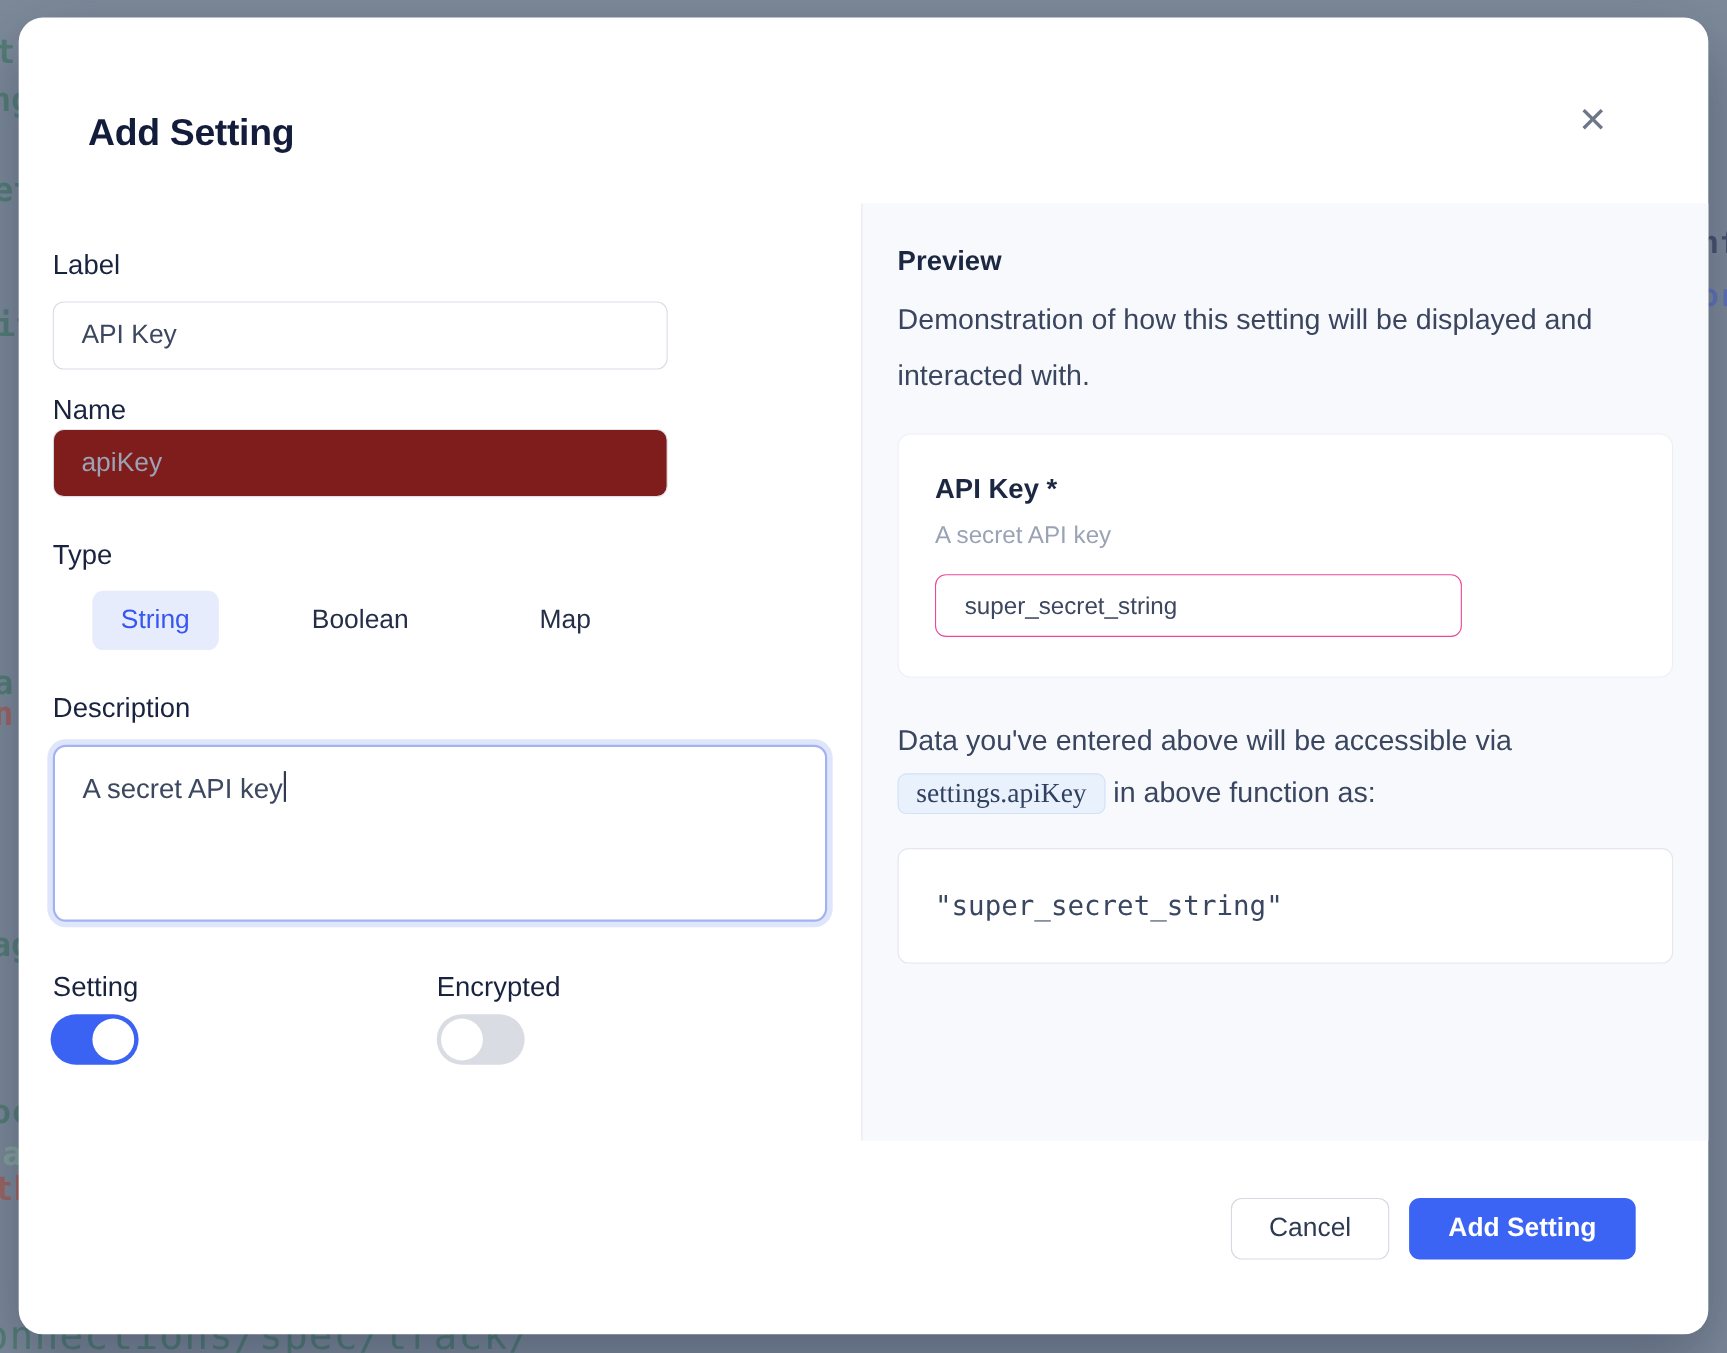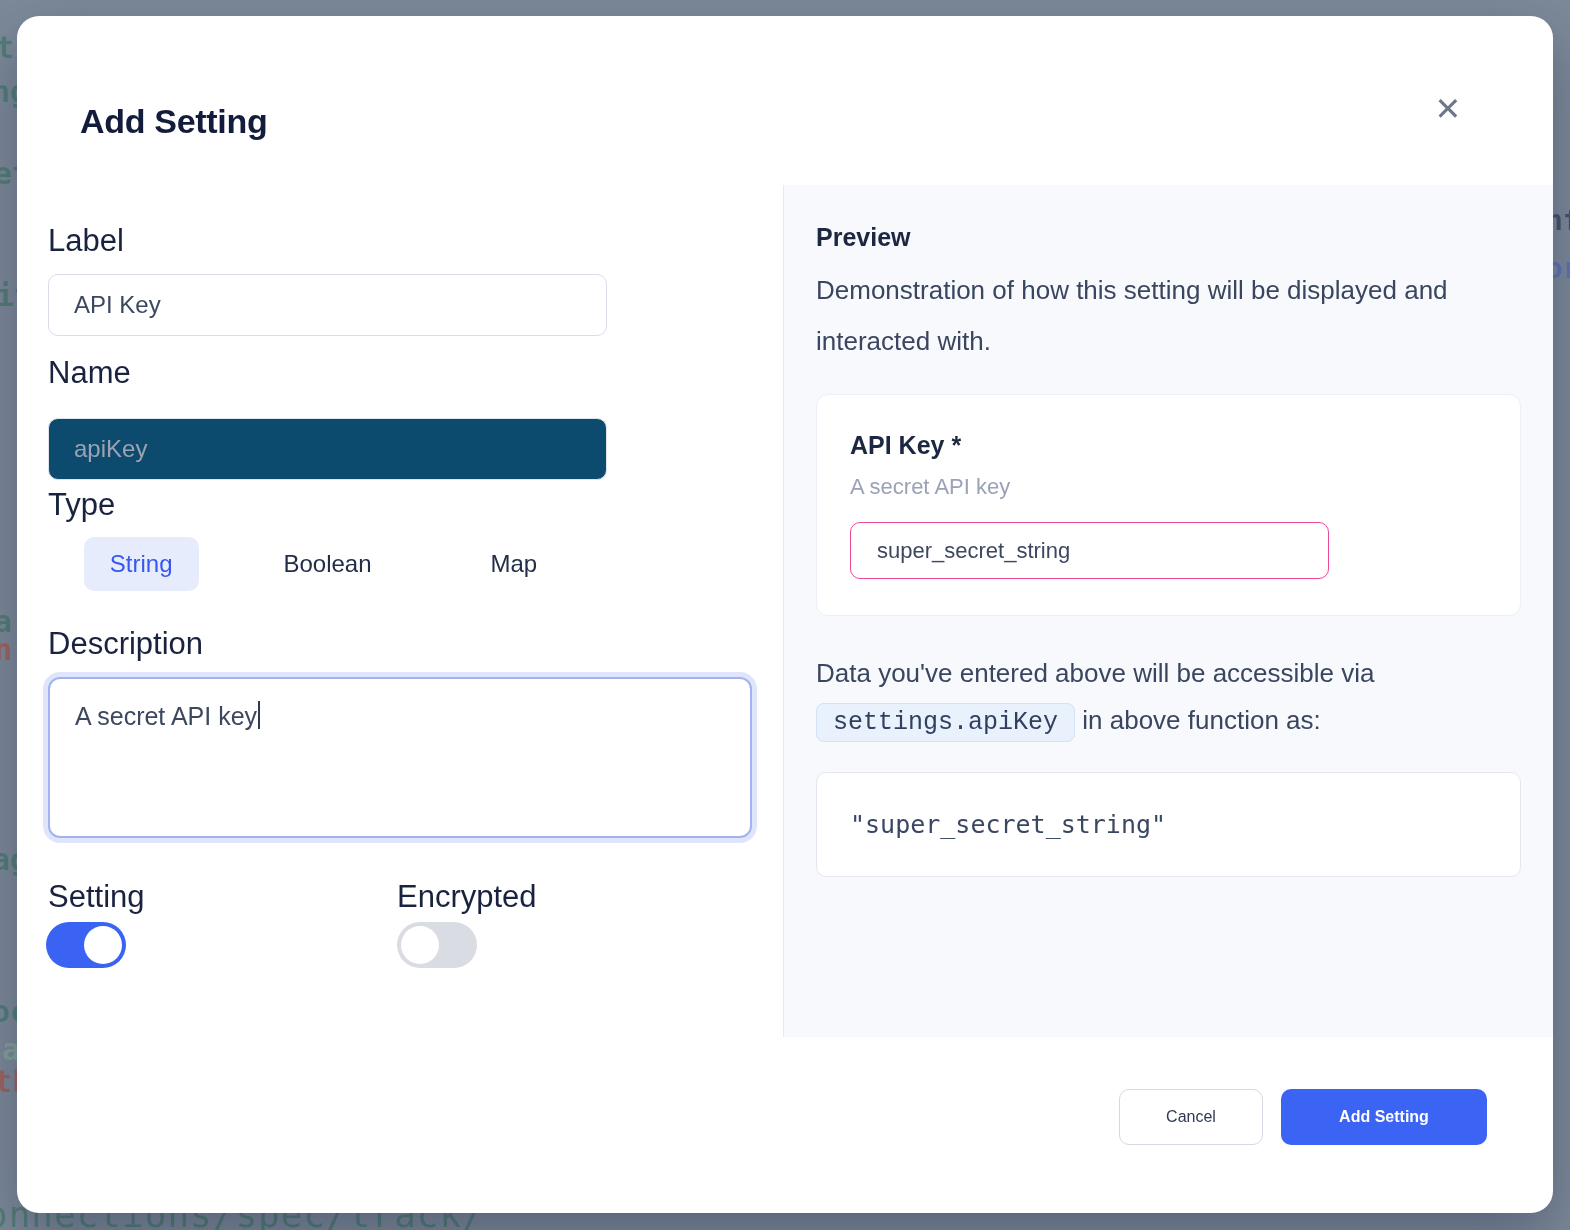--- a/index.html
+++ b/index.html
@@ -33,35 +33,35 @@
            box-shadow:0 24px 60px rgba(20,30,60,.35); }
 
   .modal-title { position:absolute; left:63px; top:86px; font-size:34px; font-weight:700;
                  color:#131c3b; letter-spacing:-.3px; }
   .close-btn { position:absolute; left:1408px; top:70px; width:46px; height:46px;
                display:flex; align-items:center; justify-content:center;
                font-size:32px; color:#6e7689; cursor:pointer; background:none; border:none;
                font-family:"Liberation Sans", sans-serif; }
 
   
-  .field-label { position:absolute; left:31px; font-size:31px; line-height:30px;
+  .field-label { position:absolute; left:31px; font-size:25px; line-height:30px;
                  font-weight:500; color:#19233f; }
   .lbl-label { top:210px; }
   .lbl-name { top:342px; }
   .lbl-type { top:474px; }
   .lbl-desc { top:613px; }
   .lbl-required { top:866px; }
   .lbl-encrypted { top:866px; left:380px; }
 
   .text-input { position:absolute; left:31px; width:559px; height:62px;
                 border:1px solid #d9dde8; border-radius:10px; background:#fff;
                 font-family:"Liberation Sans", sans-serif; font-size:24px; color:#3c4760;
                 padding:0 25px; outline:none; }
   .input-label { top:258px; }
-  .input-name { top:402px; background:#0c4a6e; border-color:#e0e3ea; color:#9ba3b4; }
+  .input-name { top:374px; background:#7f1d1d; border-color:#e0e3ea; color:#9ba3b4; }
 
   .tabs { position:absolute; left:31px; top:520px; width:559px; height:56px; display:flex; }
   .tab { flex:1; display:flex; align-items:center; justify-content:center; cursor:pointer; }
   .tab-pill { font-size:24px; font-weight:500; color:#242e49; padding:13px 26px; border-radius:10px; }
   .tab.selected .tab-pill { background:#e7ecfd; color:#3757f0;text-align:right; }
 
   .textarea { position:absolute; left:31px; top:661px; width:704px; height:161px;
               background:#fff; border:2px solid #a3b2f0; border-radius:12px;
               box-shadow:0 0 0 5px #dfe5fb; padding:22px 25px; font-size:25px; color:#3c4760;
               cursor:text; }
@@ -86,29 +86,29 @@
   .preview-card { margin-top:27px; background:#fff; border:1px solid #eceff5;
                   border-radius:12px; padding:36px 33px; }
   .card-title { font-size:25px; font-weight:600; color:#1c2742; }
   .card-sub { margin-top:14px; font-size:22px; color:#9aa2b5; }
   .card-input { margin-top:22px; display:block; width:479px; height:57px;
                 border:1px solid #ec4899; border-radius:10px; background:#fff;
                 font-family:"Liberation Sans", sans-serif; font-size:22px; color:#3c4760;
                 padding:0 26px; outline:none; }
 
   .access-p { margin-top:34px; font-size:26px; line-height:47px; color:#3a465f; width:680px; }
-  .chip { font-family:Liberation Mono, monospace; font-size:25px; color:#30405e;
+  .chip { font-family:Liberation Serif, serif; font-size:25px; color:#30405e;
           background:#e9f1fd; border:1px solid #d3e2f7; border-radius:8px;
           padding:4px 16px; }
   .code-box { margin-top:26px; background:#fff; border:1px solid #e4e7ef; border-radius:10px;
               height:105px; display:flex; align-items:center; padding:0 33px;
               font-family:"DejaVu Sans Mono", monospace; font-size:25px; color:#3a4763; }
 
   
-  .btn { position:absolute; top:1073px; height:56px; border-radius:10px; font-size:16px;
+  .btn { position:absolute; top:1073px; height:56px; border-radius:10px; font-size:24px;
          cursor:pointer; font-family:"Liberation Sans", sans-serif;
          display:flex; align-items:center; justify-content:center; }
   .btn-cancel { left:1102px; width:144px; background:#fff; border:1px solid #d5d9e3;
                 color:#2e3952; font-weight:500; }
   .btn-submit { left:1264px; width:206px; background:#3b63f4; border:none;
                 color:#ffffff; font-weight:600; }
 </style>
 </head>
 <body>
 

